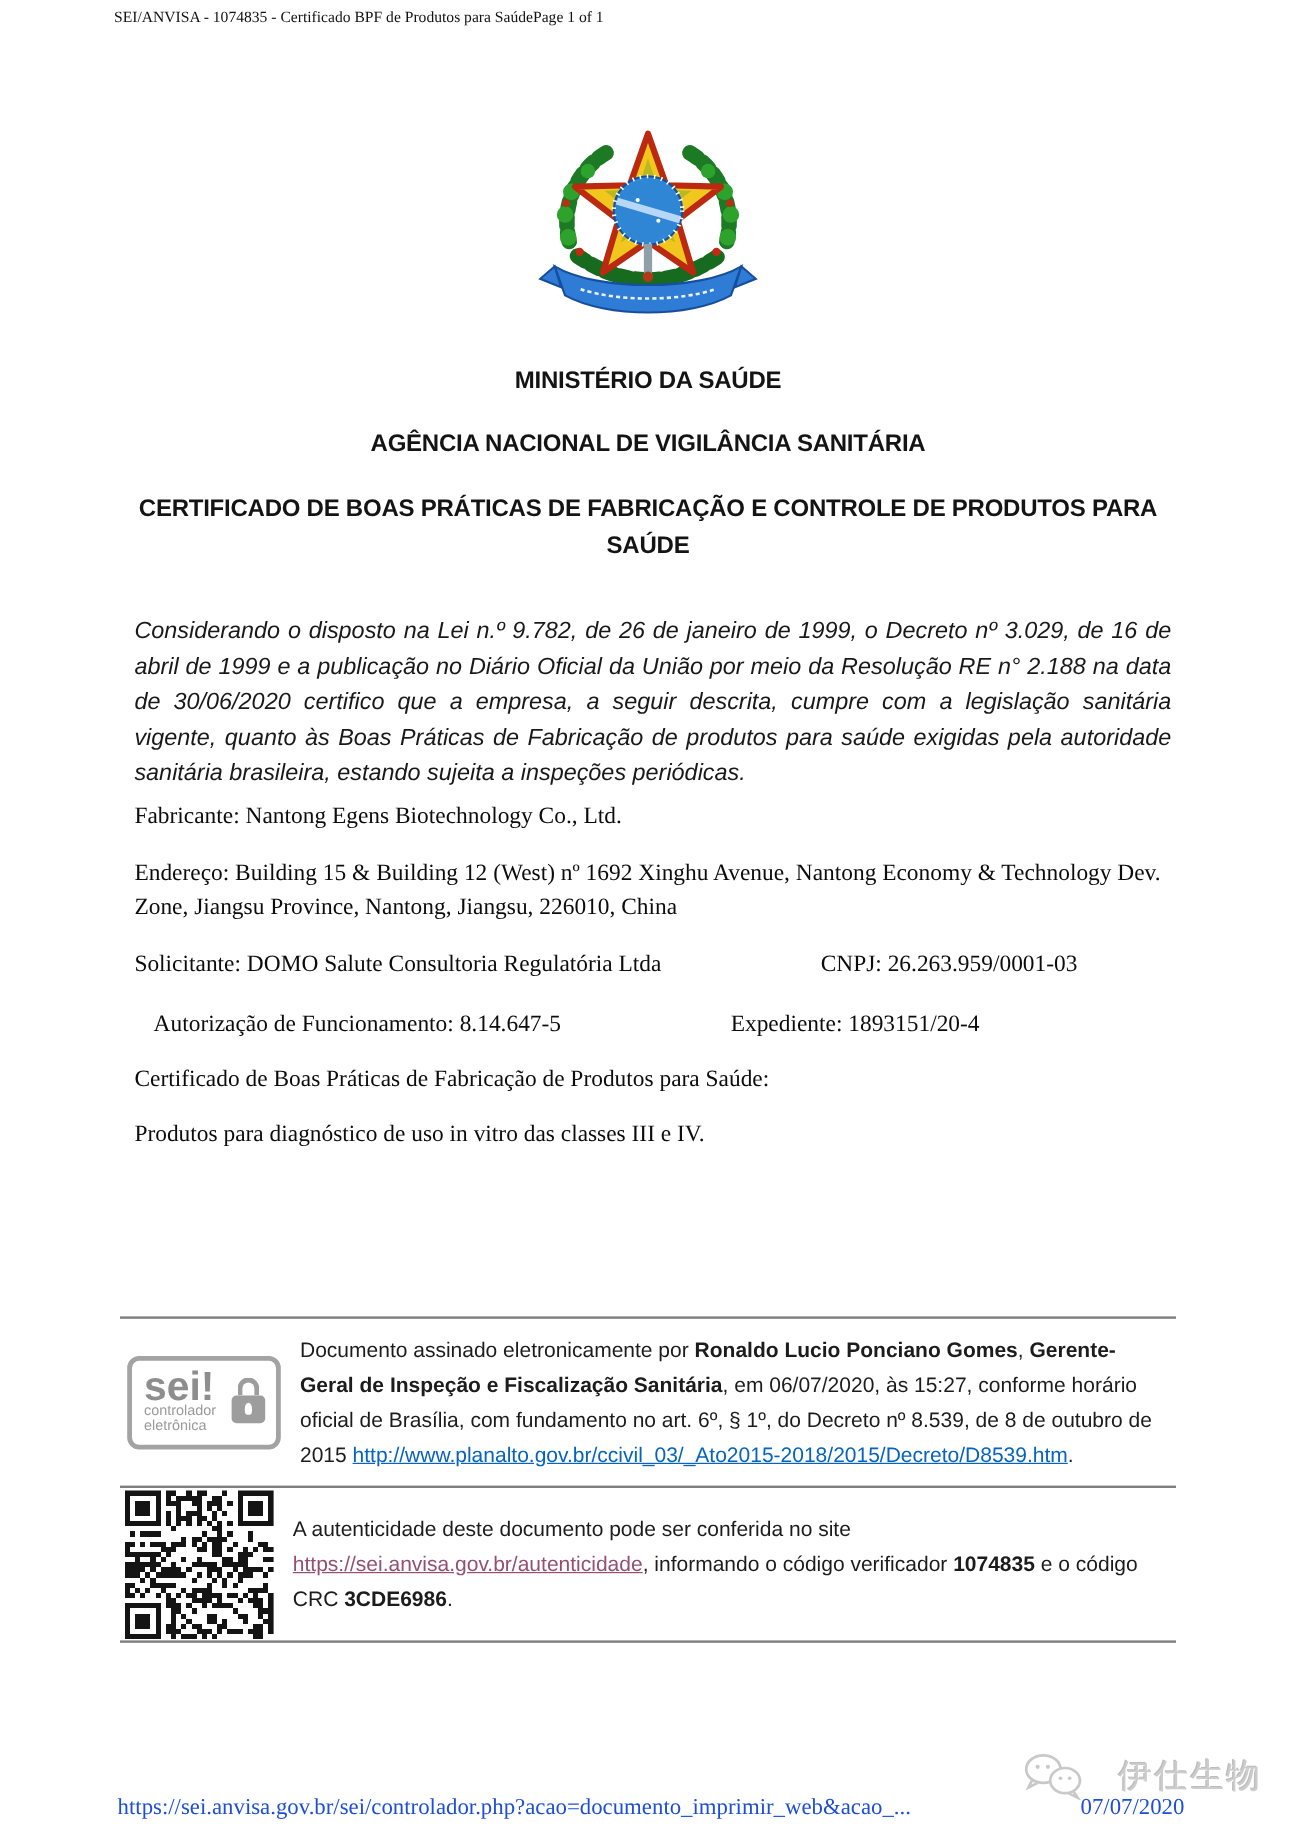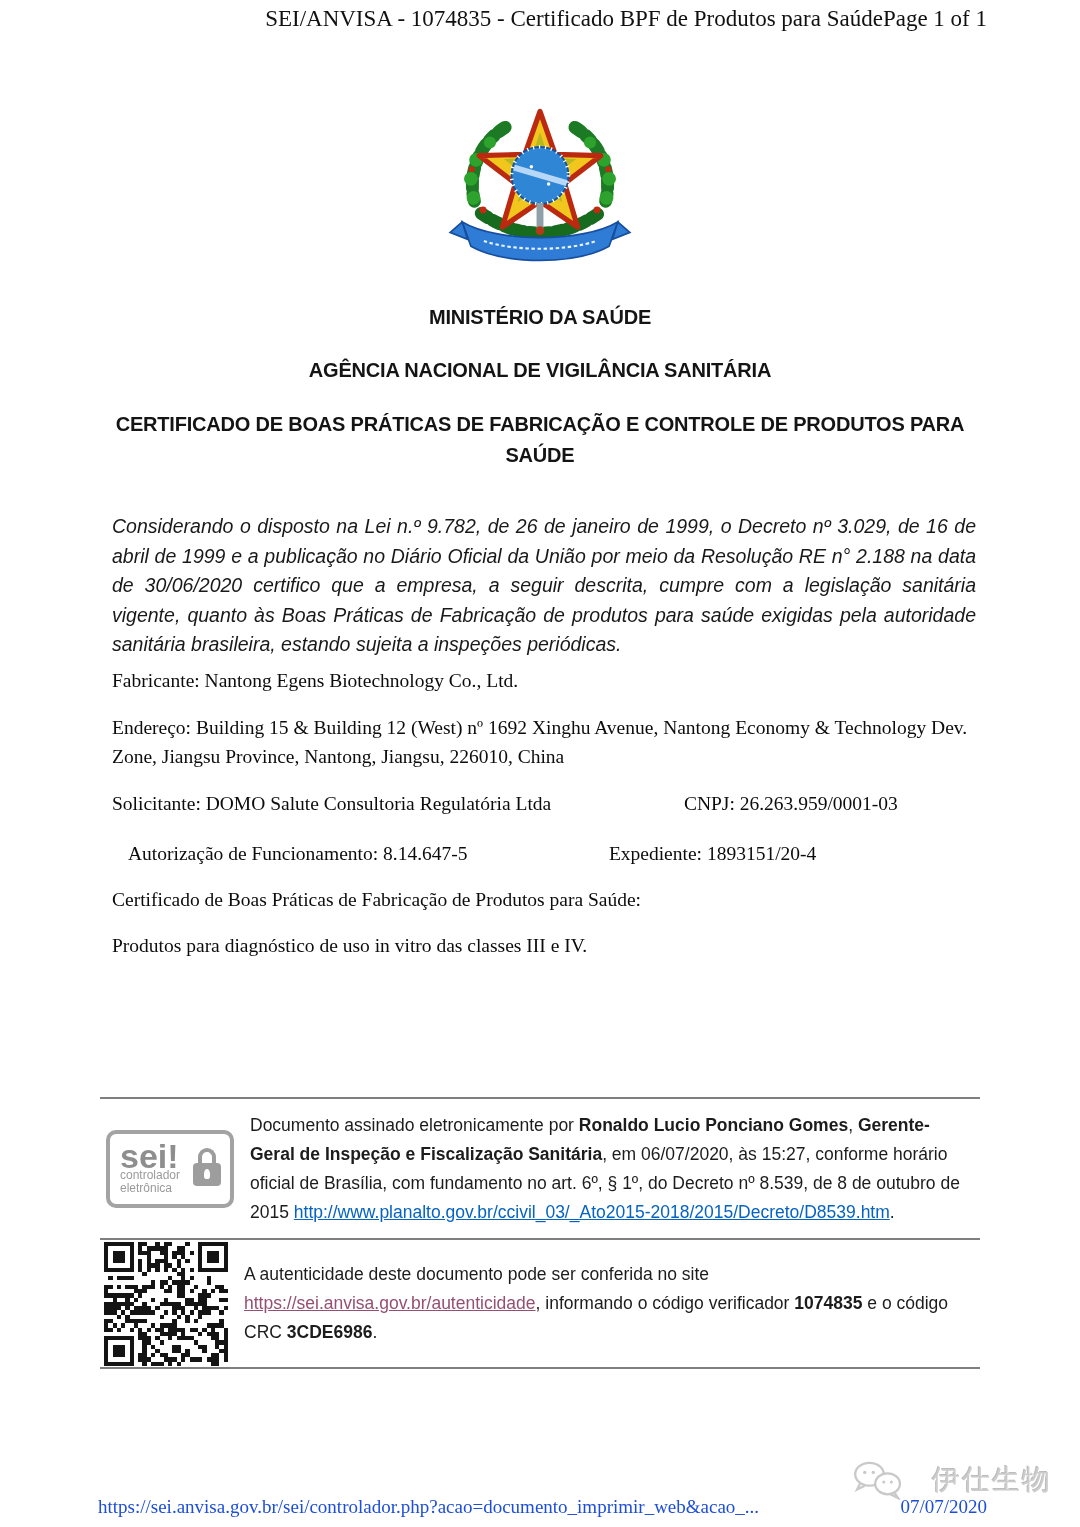--- a/index.html
+++ b/index.html
@@ -2,21 +2,21 @@
 <html><head>
 <meta charset="utf-8">
 <style>
   html,body{margin:0;padding:0;background:#ffffff;}
   body{width:1080px;height:1527px;position:relative;overflow:hidden;
        font-family:"Liberation Serif", serif;color:#000;}
   .page{position:absolute;inset:0;background:#fff;}
 
   
   .doc-header{position:absolute;top:6px;left:95px;right:93px;display:flex;
-              justify-content:flex-end;font-size:23px;color:#111;}
+              justify-content:flex-start;font-size:13px;color:#111;}
   .doc-footer{position:absolute;top:1496px;left:98px;right:93px;display:flex;
               justify-content:space-between;font-size:19px;color:#1d4ed8;}
 
   
   .crest{position:absolute;top:96px;left:50%;transform:translateX(-50%);}
 
   
   .title{position:absolute;left:0;right:0;text-align:center;
          font-family:"Liberation Sans", sans-serif;font-weight:700;
          font-size:20px;letter-spacing:-0.2px;color:#141414;}

